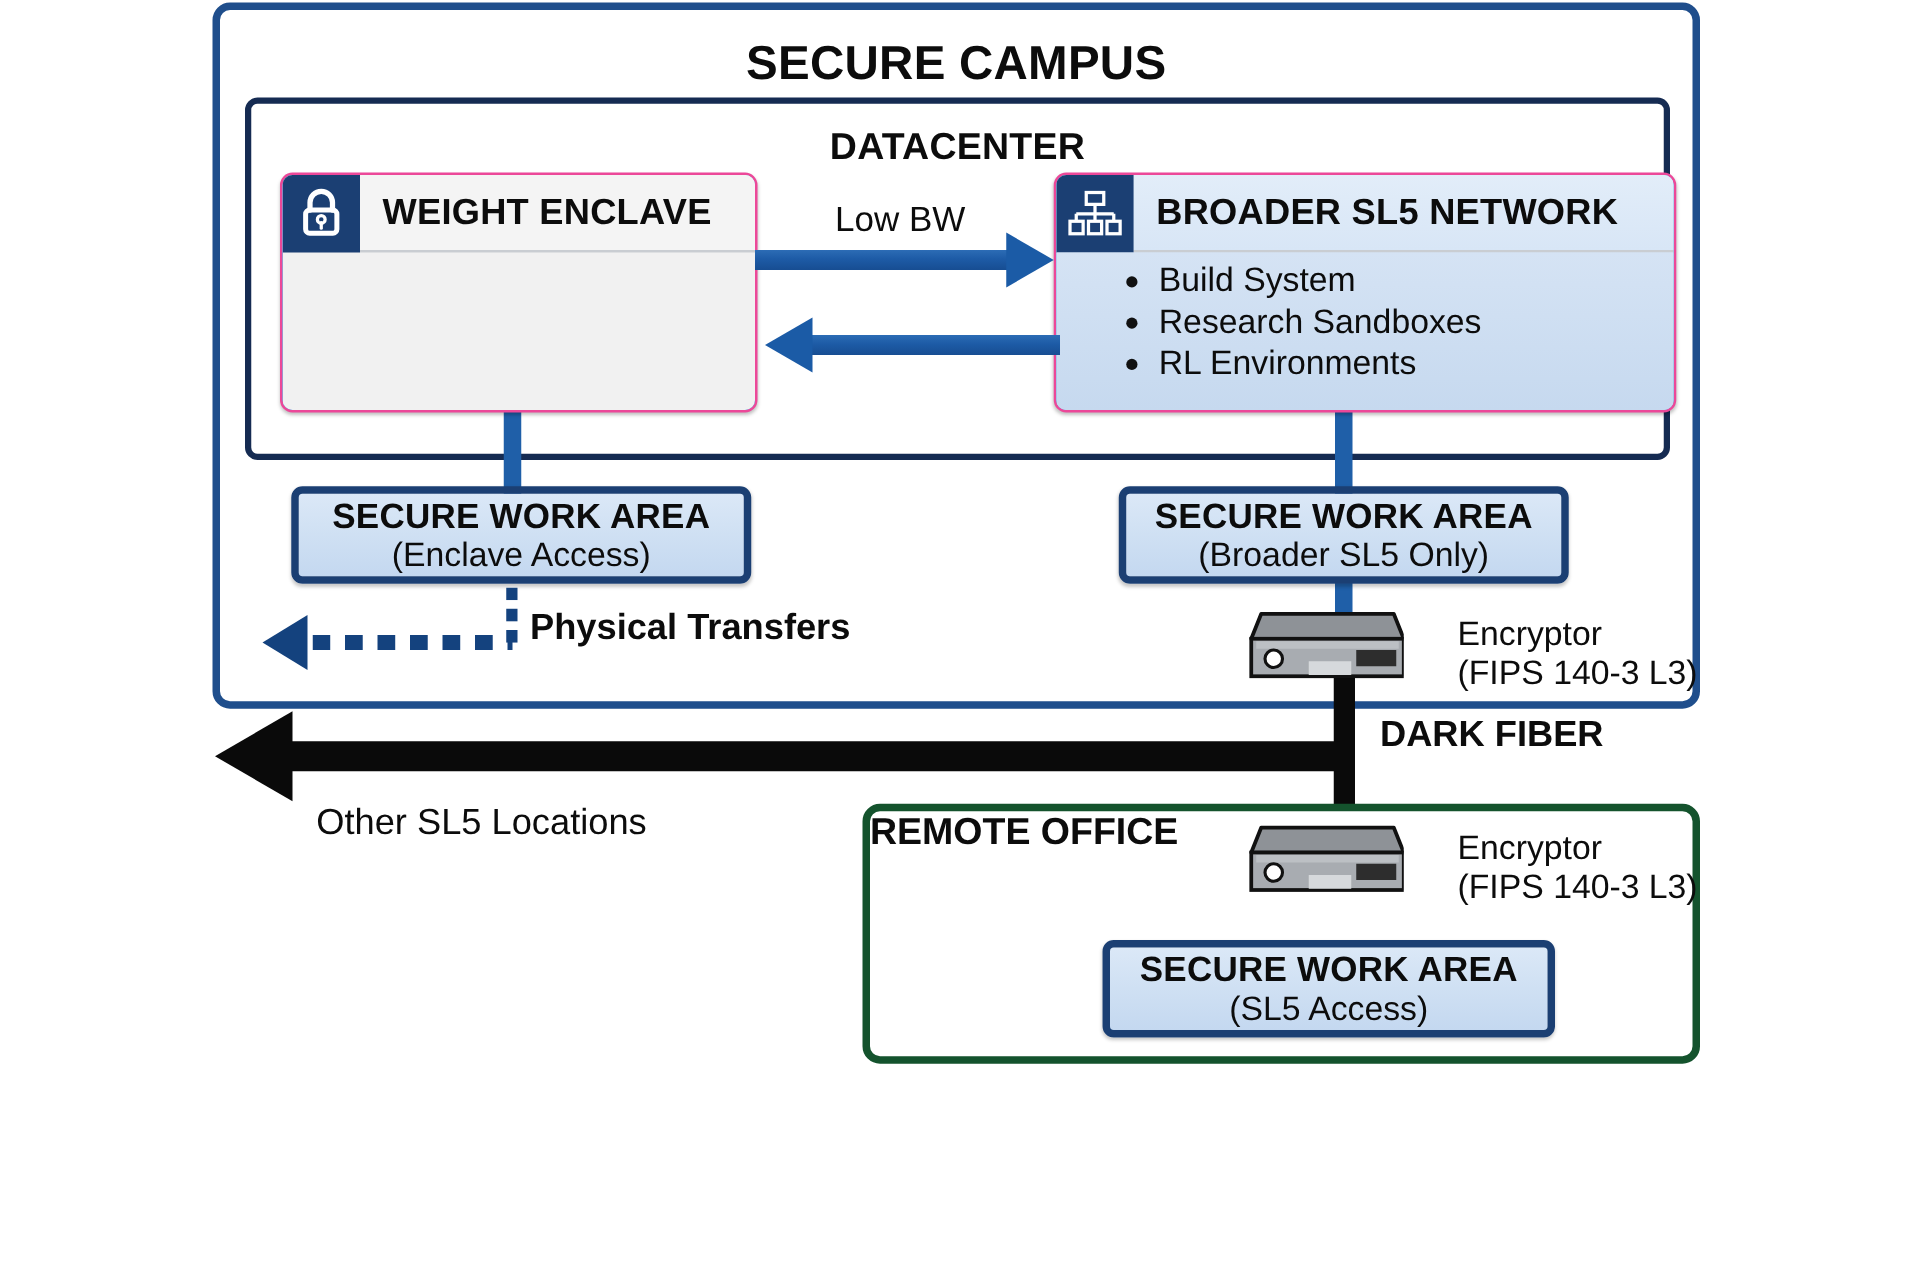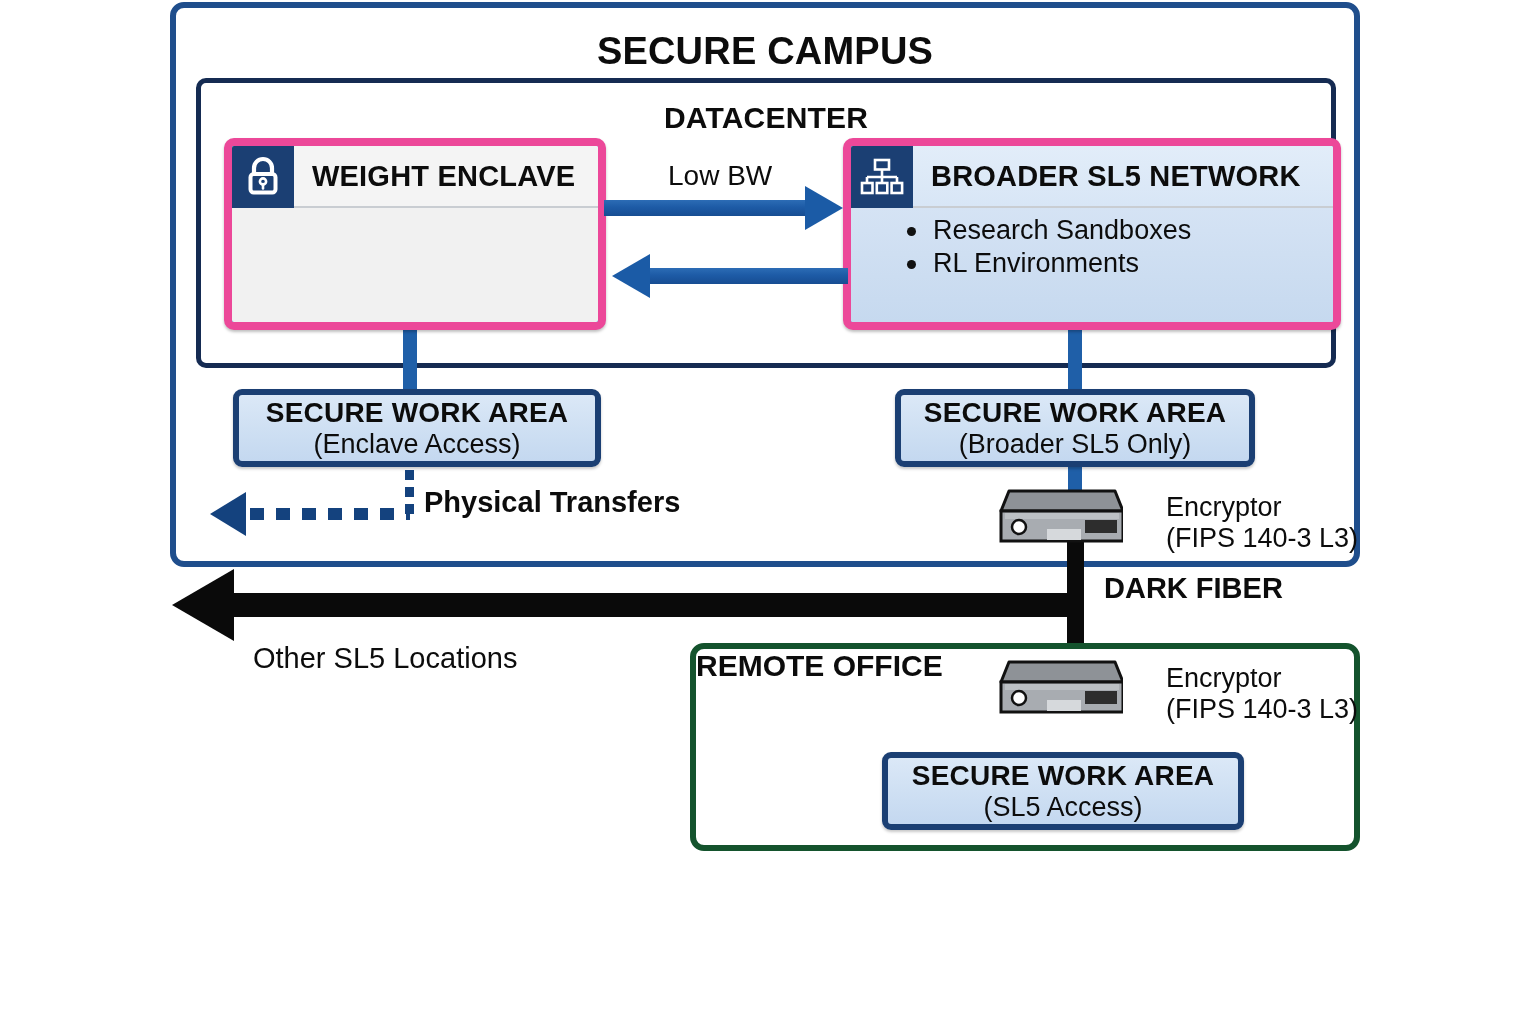--- a/index.html
+++ b/index.html
@@ -60,21 +60,21 @@
   .datacenter-title { top: 18px; font-size: 30px; }
   .remote-title {
     left: 28px; top: 16px;
     right: auto; text-align: left;
     font-size: 30px; font-weight: bold; color: #0c0c0c;
   }
 
   
   .card {
     box-sizing: border-box;
-    border: 8px solid #ec4899;
+    border: 2px solid #ec4899;
     border-radius: 10px;
     overflow: hidden;
     background: #0ea5e9;
     box-shadow: 0 2px 3px rgba(0,0,0,0.25);
   }
   .card-inner {
     position: absolute;
     box-sizing: border-box;
     overflow: hidden;
   }
@@ -308,20 +308,21 @@
           <rect x="2" y="26" width="10.5" height="10" fill="none" stroke="#ffffff" stroke-width="2.6"></rect>
           <rect x="16.8" y="26" width="10.5" height="10" fill="none" stroke="#ffffff" stroke-width="2.6"></rect>
           <rect x="31.6" y="26" width="10.5" height="10" fill="none" stroke="#ffffff" stroke-width="2.6"></rect>
         </svg>
       </div>
       <div class="card-head">
         <span class="card-head-text">BROADER SL5 NETWORK</span>
       </div>
       <div class="card-body">
         <ul>
+          <li>Build System</li>
           <li>Research Sandboxes</li>
           <li>RL Environments</li>
         </ul>
       </div>
     </div>
   </div>
 
   <div class="abs lowbw-label" style="left:668px; top:160px;">Low BW</div>
 
   <div class="abs harrow-shaft" style="left:604px; top:200px; width:205px;"></div>

